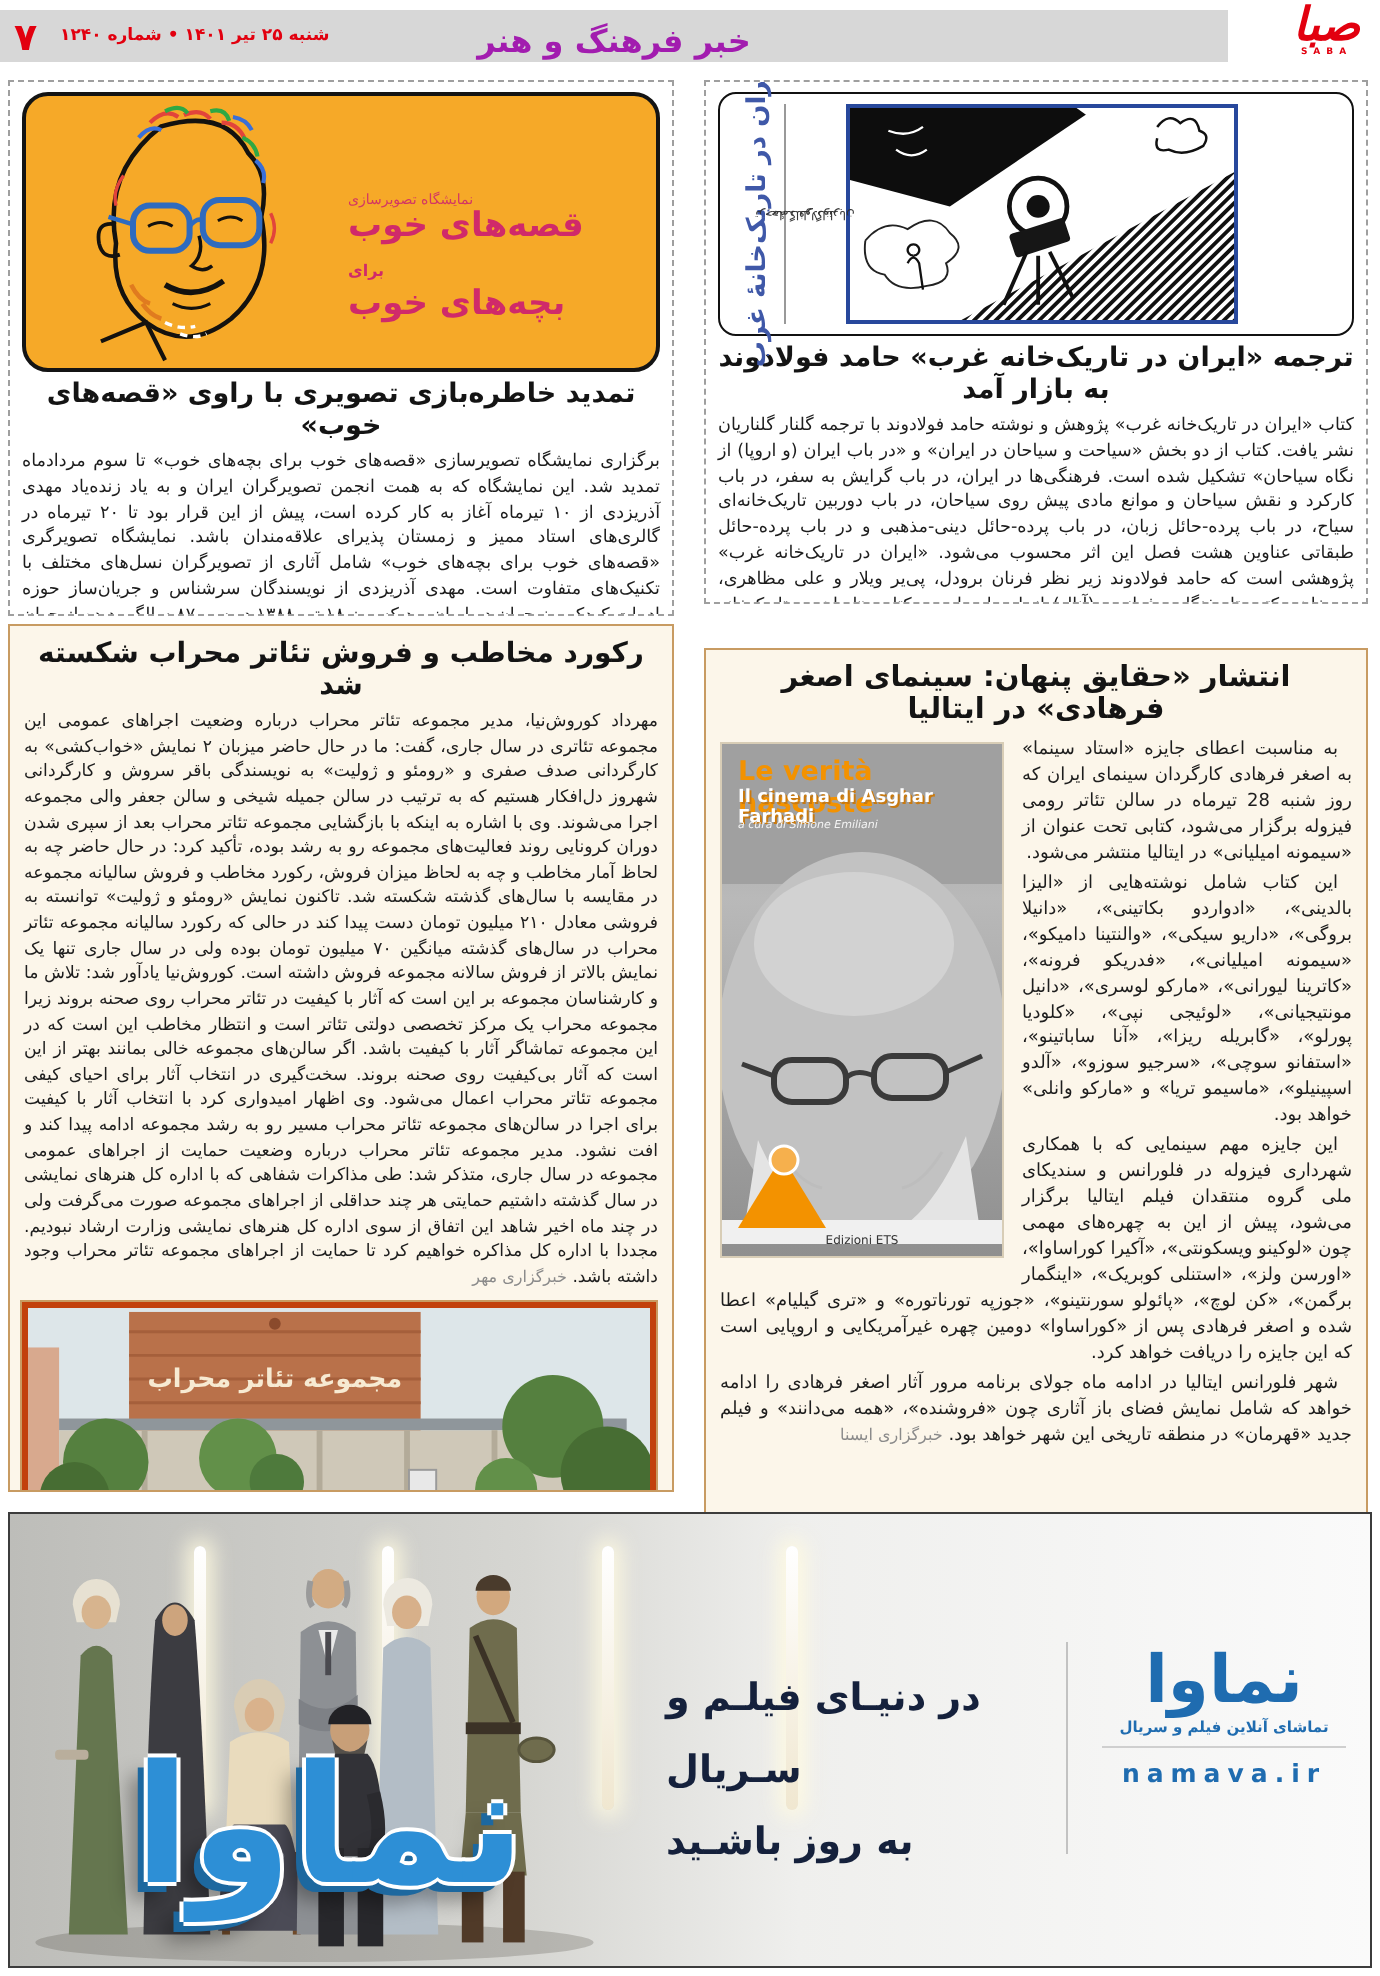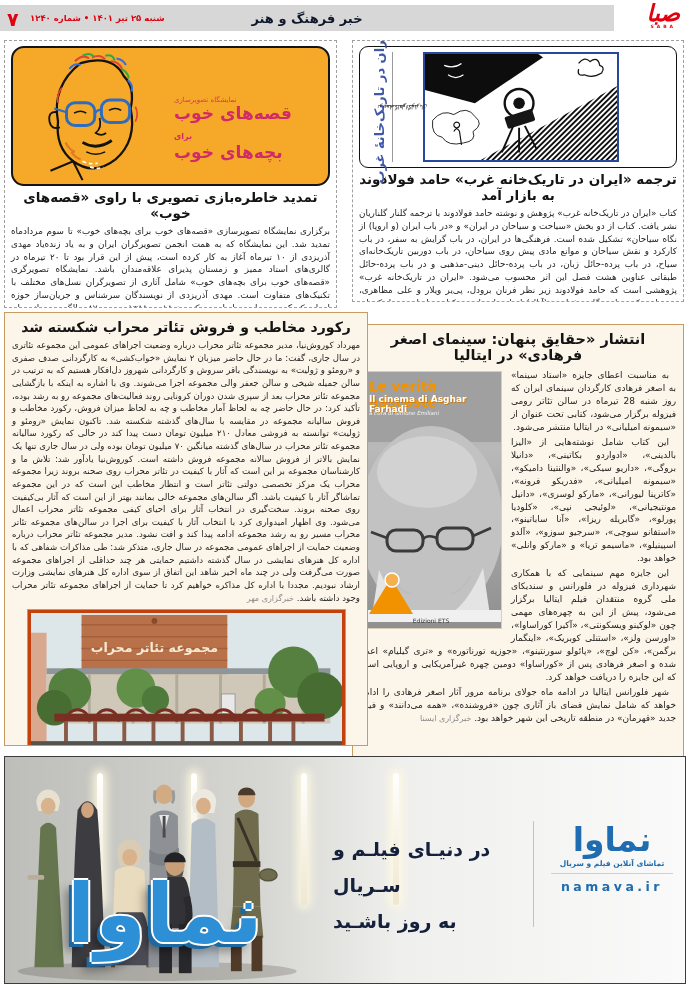--- a/index.html
+++ b/index.html
@@ -2,22 +2,22 @@
 <html lang="fa"><head>
 <meta charset="utf-8">
 <style>
   html,body{margin:0;padding:0;background:#e9e9e9;}
   .page{position:relative;width:690px;height:988px;background:#fff;margin:0 auto;
         font-family:"DejaVu Sans",sans-serif;overflow:hidden;}
   
   .hdr-bar{position:absolute;top:5px;left:0;width:614px;height:26px;background:#d7d7d7;}
   .hdr-page{position:absolute;top:3px;left:7px;font-size:19px;font-weight:bold;color:#e2000f;}
   .hdr-date{position:absolute;top:8px;left:30px;font-size:8.5px;font-weight:bold;color:#e2000f;direction:rtl;}
-  .hdr-section{position:absolute;top:6px;left:0;width:614px;text-align:center;font-size:13px;
-               font-weight:bold;color:#0f172a;direction:rtl;}
+  .hdr-section{position:absolute;top:6px;left:0;width:614px;text-align:center;font-size:16px;
+               font-weight:bold;color:#a21caf;direction:rtl;}
   .hdr-logo{position:absolute;top:2px;right:10px;text-align:center;line-height:1;}
   .hdr-logo .fa{font-size:23px;font-weight:bold;font-style:italic;color:#e2000f;text-align:right;}
   .hdr-logo .lat{font-size:4.5px;letter-spacing:3px;color:#e2000f;font-weight:bold;}
   
   .dash-box{position:absolute;border:1.5px dashed #9f9f9f;background:#fff;box-sizing:border-box;
             padding:5px 6px;overflow:hidden;direction:rtl;}
   .tan-box{position:absolute;border:1.5px solid #c89b62;background:#fcf6ea;box-sizing:border-box;
            padding:6px 7px;overflow:hidden;direction:rtl;}
   .headline{font-size:13.5px;font-weight:bold;color:#141414;text-align:center;margin:3px 0 4px;}
   .body-txt{font-size:8.8px;line-height:1.46;text-align:justify;color:#1d1d1d;}
@@ -179,21 +179,21 @@
       <div class="f-pub">Edizioni ETS</div>
     </div>
     <div class="f-body">
       <p>به مناسبت اعطای جایزه «استاد سینما» به اصغر فرهادی کارگردان سینمای ایران که روز شنبه 28 تیرماه در سالن تئاتر رومی فیزوله برگزار می‌شود، کتابی تحت عنوان از «سیمونه امیلیانی» در ایتالیا منتشر می‌شود.</p>
       <p>این کتاب شامل نوشته‌هایی از «الیزا بالدینی»، «ادواردو بکاتینی»، «دانیلا بروگی»، «داریو سیکی»، «والنتینا دامیکو»، «سیمونه امیلیانی»، «فدریکو فرونه»، «کاترینا لیورانی»، «مارکو لوسری»، «دانیل مونتیجیانی»، «لوئیجی نپی»، «کلودیا پورلو»، «گابریله ریزا»، «آنا ساباتینو»، «استفانو سوچی»، «سرجیو سوزو»، «آلدو اسپینیلو»، «ماسیمو تریا» و «مارکو وانلی» خواهد بود.</p>
       <p>این جایزه مهم سینمایی که با همکاری شهرداری فیزوله در فلورانس و سندیکای ملی گروه منتقدان فیلم ایتالیا برگزار می‌شود، پیش از این به چهره‌های مهمی چون «لوکینو ویسکونتی»، «آکیرا کوراساوا»، «اورسن ولز»، «استنلی کوبریک»، «اینگمار برگمن»، «کن لوچ»، «پائولو سورنتینو»، «جوزپه تورناتوره» و «تری گیلیام» اعطا شده و اصغر فرهادی پس از «کوراساوا» دومین چهره غیرآمریکایی و اروپایی است که این جایزه را دریافت خواهد کرد.</p>
       <p><span>شهر فلورانس ایتالیا در ادامه ماه جولای برنامه مرور آثار اصغر فرهادی را ادامه خواهد که شامل نمایش فضای باز آثاری چون «فروشنده»، «همه می‌دانند» و فیلم جدید «قهرمان» در منطقه تاریخی این شهر خواهد بود.</span> <span class="src">خبرگزاری ایسنا</span></p>
     </div>
   </article>
 
-  <article class="tan-box" style="left:4px;top:312px;width:364px;height:434px;">
+  <article class="tan-box" style="left:4px;top:312px;width:333px;height:434px;">
     <h2 class="headline" style="font-size:14px;margin:0 0 4px;">رکورد مخاطب و فروش تئاتر محراب شکسته شد</h2>
     <p class="t-body" style="margin:0"><span>مهرداد کوروش‌نیا، مدیر مجموعه تئاتر محراب درباره وضعیت اجراهای عمومی این مجموعه تئاتری در سال جاری، گفت: ما در حال حاضر میزبان ۲ نمایش «خواب‌کشی» به کارگردانی صدف صفری و «رومئو و ژولیت» به نویسندگی باقر سروش و کارگردانی شهروز دل‌افکار هستیم که به ترتیب در سالن جمیله شیخی و سالن جعفر والی مجموعه اجرا می‌شوند. وی با اشاره به اینکه با بازگشایی مجموعه تئاتر محراب بعد از سپری شدن دوران کرونایی روند فعالیت‌های مجموعه رو به رشد بوده، تأکید کرد: در حال حاضر چه به لحاظ آمار مخاطب و چه به لحاظ میزان فروش، رکورد مخاطب و فروش سالیانه مجموعه در مقایسه با سال‌های گذشته شکسته شد. تاکنون نمایش «رومئو و ژولیت» توانسته به فروشی معادل ۲۱۰ میلیون تومان دست پیدا کند در حالی که رکورد سالیانه مجموعه تئاتر محراب در سال‌های گذشته میانگین ۷۰ میلیون تومان بوده ولی در سال جاری تنها یک نمایش بالاتر از فروش سالانه مجموعه فروش داشته است. کوروش‌نیا یادآور شد: تلاش ما و کارشناسان مجموعه بر این است که آثار با کیفیت در تئاتر محراب روی صحنه بروند زیرا مجموعه محراب یک مرکز تخصصی دولتی تئاتر است و انتظار مخاطب این است که در این مجموعه تماشاگر آثار با کیفیت باشد. اگر سالن‌های مجموعه خالی بمانند بهتر از این است که آثار بی‌کیفیت روی صحنه بروند. سخت‌گیری در انتخاب آثار برای احیای کیفی مجموعه تئاتر محراب اعمال می‌شود. وی اظهار امیدواری کرد با انتخاب آثار با کیفیت برای اجرا در سالن‌های مجموعه تئاتر محراب مسیر رو به رشد مجموعه ادامه پیدا کند و افت نشود. مدیر مجموعه تئاتر محراب درباره وضعیت حمایت از اجراهای عمومی مجموعه در سال جاری، متذکر شد: طی مذاکرات شفاهی که با اداره کل هنرهای نمایشی در سال گذشته داشتیم حمایتی هر چند حداقلی از اجراهای مجموعه صورت می‌گرفت ولی در چند ماه اخیر شاهد این اتفاق از سوی اداره کل هنرهای نمایشی وزارت ارشاد نبودیم. مجددا با اداره کل مذاکره خواهیم کرد تا حمایت از اجراهای مجموعه تئاتر محراب وجود داشته باشد.</span> <span class="src">خبرگزاری مهر</span></p>
     <div class="t-photo">
       <svg width="311" height="150" viewBox="0 0 320 152" preserveAspectRatio="none">
         <rect width="320" height="152" fill="#dde6e9"></rect>
         <rect x="0" y="20" width="16" height="110" fill="#d8a98e"></rect>
         <rect x="52" y="2" width="150" height="62" fill="#b9714a"></rect>
         <path d="M52,12 h150 M52,24 h150 M52,36 h150 M52,48 h150" stroke="#a55f3b" stroke-width="1.5"></path>
         <circle cx="127" cy="8" r="3" fill="#8a4a2c"></circle>
         <text x="127" y="40" font-size="13" font-weight="bold" fill="#f7ead2" text-anchor="middle">مجموعه تئاتر محراب</text>

